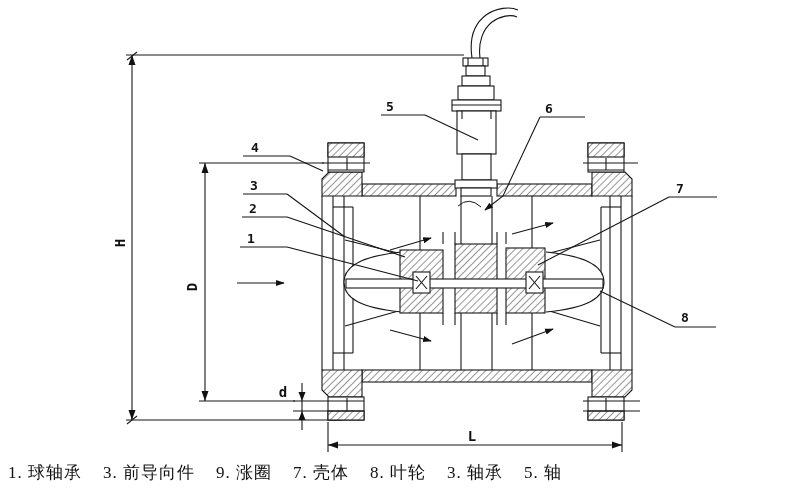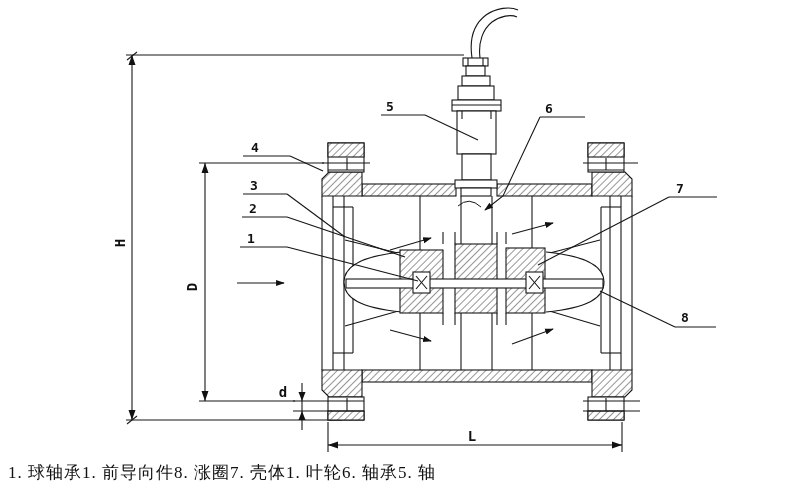--- a/index.html
+++ b/index.html
@@ -11,21 +11,21 @@
   .callout-num{
     font-family:"DejaVu Sans Mono","Liberation Mono",monospace;
     font-size:13px;font-weight:bold;fill:#111;
   }
   .dim-letter{
     font-family:"DejaVu Sans Mono","Liberation Mono",monospace;
     font-size:14px;font-weight:bold;fill:#111;
   }
   .legend{
     position:absolute;left:8px;top:461px;width:800px;
-    display:flex;flex-wrap:nowrap;
+    display:flex;flex-wrap:nowrap;gap:21px;
     font-family:"Liberation Serif","DejaVu Serif",serif;
     font-size:17px;color:#111;white-space:nowrap;letter-spacing:1px;
   }
 </style>
 </head>
 <body>
 
 <div class="stage">
 
 <svg width="812" height="458" viewBox="0 0 812 458">
@@ -263,21 +263,21 @@
         <line x1="675" y1="327" x2="600" y2="291"></line>
         <text class="callout-num" x="681" y="322" stroke="none">8</text>
       </g>
     </g>
 
   </g>
 </svg>
 
 <div class="legend">
   <span>1. 球轴承</span>
-  <span>1. 前导向件</span>
-  <span>8. 涨圈</span>
+  <span>3. 前导向件</span>
+  <span>9. 涨圈</span>
   <span>7. 壳体</span>
-  <span>1. 叶轮</span>
-  <span>6. 轴承</span>
+  <span>8. 叶轮</span>
+  <span>3. 轴承</span>
   <span>5. 轴</span>
 </div>
 
 </div>
 
 </body></html>

